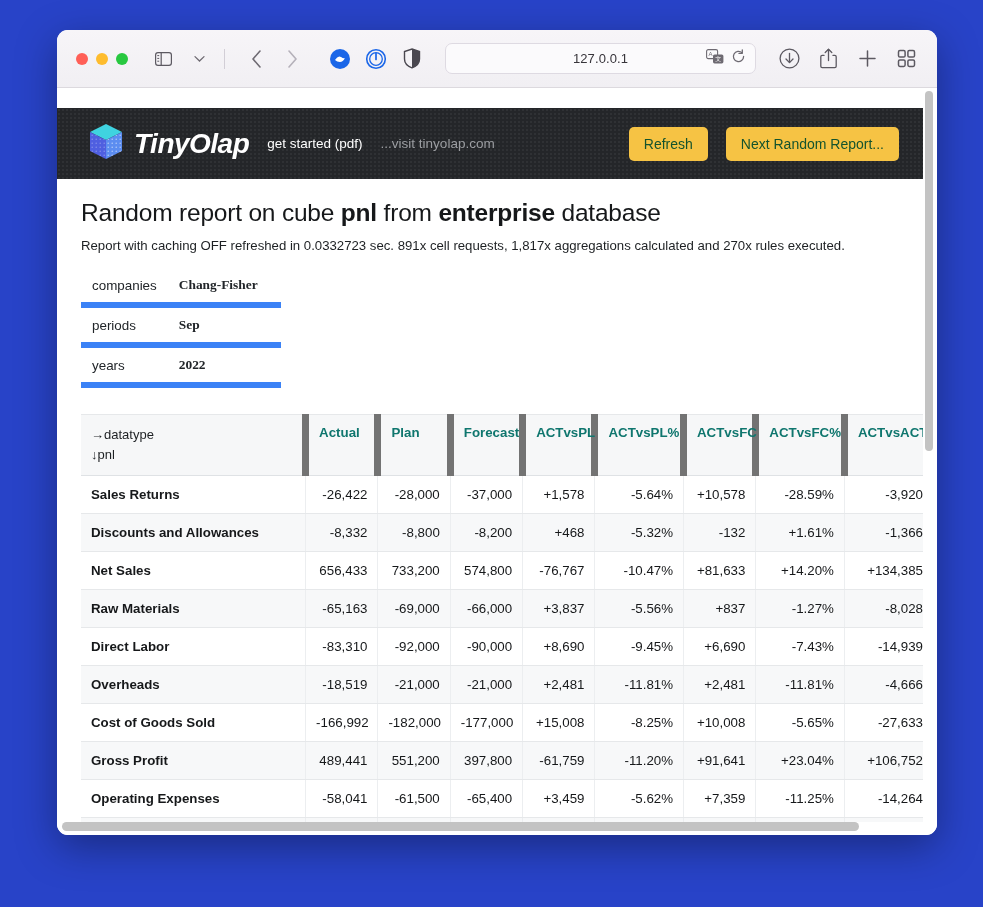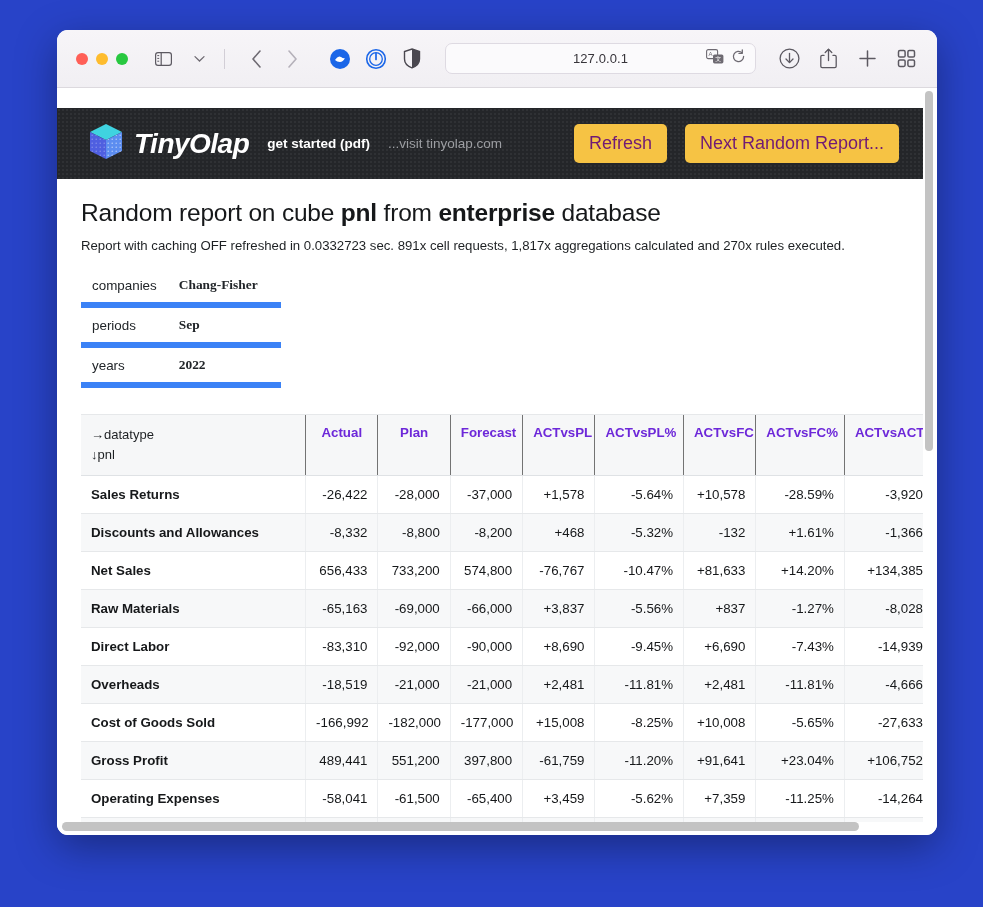--- a/index.html
+++ b/index.html
@@ -105,33 +105,33 @@
   .brand-name {
     color: #fff;
     font-size: 28px;
     font-weight: bold;
     font-style: italic;
     letter-spacing: -0.5px;
   }
   .nav-link {
     color: #fff;
     font-size: 13.5px;
-    font-weight: bold;
+    font-weight: normal;
     text-decoration: none;
     white-space: nowrap;
   }
   .nav-link.muted { color: #9c9ea2; font-weight: normal; }
   .nav-spacer { flex: 1; }
   .btn {
     background: #f6c344;
-    color: #701a75;
+    color: #14532d;
     border: none;
     border-radius: 5px;
     font-family: "Liberation Sans", sans-serif;
-    font-size: 18px;
+    font-size: 14px;
     padding: 9px 15px;
     cursor: pointer;
     white-space: nowrap;
   }
 
   
   .content { padding: 20px 24px 0 24px; }
 
   .page-title {
     font-size: 24.5px;
@@ -165,26 +165,26 @@
   
   .report-wrap { width: 100%; }
   .report {
     width: 852px;
     table-layout: fixed;
     font-size: 13.3px;
   }
   .report th {
     background: #f6f7f8;
     font-weight: bold;
-    color: #6d28d9;
+    color: #0f766e;
     padding: 10px 10px;
     border-top: 1px solid #e6e8ea;
     border-bottom: 1px solid #dfe2e5;
-    border-left: 1px solid #737373;
-    text-align: center;
+    border-left: 7px solid #737373;
+    text-align: left;
     vertical-align: top;
     white-space: nowrap;
   }
   .report th.corner {
     text-align: left;
     border-left: none;
     line-height: 1.55;
     font-weight: normal;
     color: #1d2023;
     font-size: 13px;

